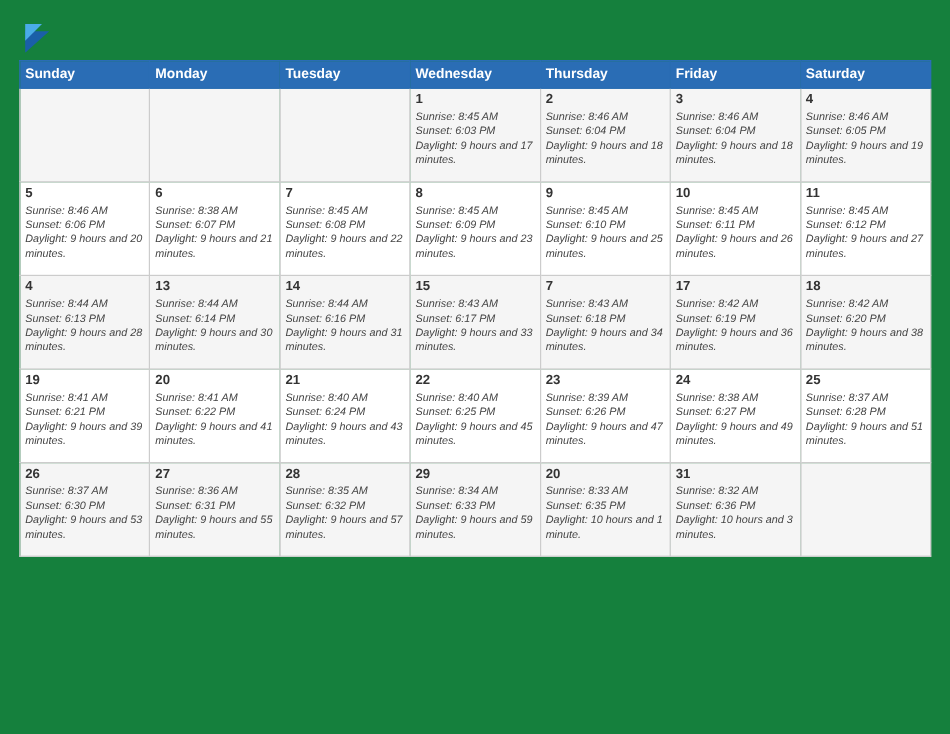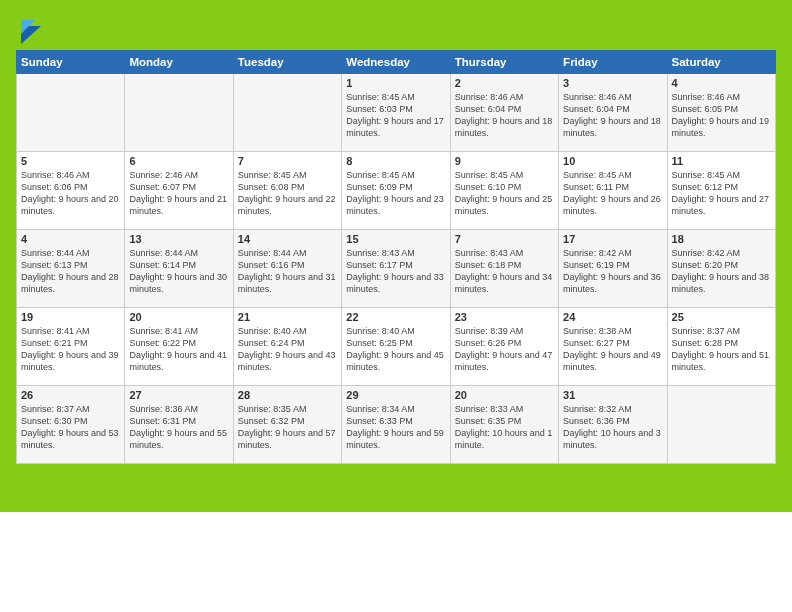--- a/index.html
+++ b/index.html
@@ -5,22 +5,22 @@
     * { margin: 0; padding: 0; box-sizing: border-box; }
     body {
       font-family: Arial, sans-serif;
       background: #fff;
       width: 792px;
       height: 612px;
       overflow: hidden;
     }
     .page {
       width: 792px;
-      height: 512px;
-      background: #84cc16;
+      height: 612px;
+      background: #15803d;
       padding: 12px 16px 10px 16px;
     }
     .header-area {
       display: flex;
       align-items: flex-start;
       justify-content: space-between;
       margin-bottom: 6px;
     }
     .logo {
       display: flex;
@@ -91,20 +91,21 @@
       font-size: 11px;
       font-weight: bold;
       color: #333;
       display: block;
       margin-bottom: 2px;
     }
     .day-info {
       font-size: 9px;
       color: #444;
       line-height: 1.35;
+      font-style: italic;
     }
   </style>
 </head>
 <body>
 
 <div class="page">
   <div class="header-area">
     <div class="logo">
       <div class="logo-text">
         <span class="logo-general"></span>
@@ -165,21 +166,21 @@
         </tr>
         <tr>
           <td>
             <span class="day-num">5</span>
             <div class="day-info">Sunrise: 8:46 AM
 Sunset: 6:06 PM
 Daylight: 9 hours and 20 minutes.</div>
           </td>
           <td>
             <span class="day-num">6</span>
-            <div class="day-info">Sunrise: 2:46 AM
+            <div class="day-info">Sunrise: 8:38 AM
 Sunset: 6:07 PM
 Daylight: 9 hours and 21 minutes.</div>
           </td>
           <td>
             <span class="day-num">7</span>
             <div class="day-info">Sunrise: 8:45 AM
 Sunset: 6:08 PM
 Daylight: 9 hours and 22 minutes.</div>
           </td>
           <td>

